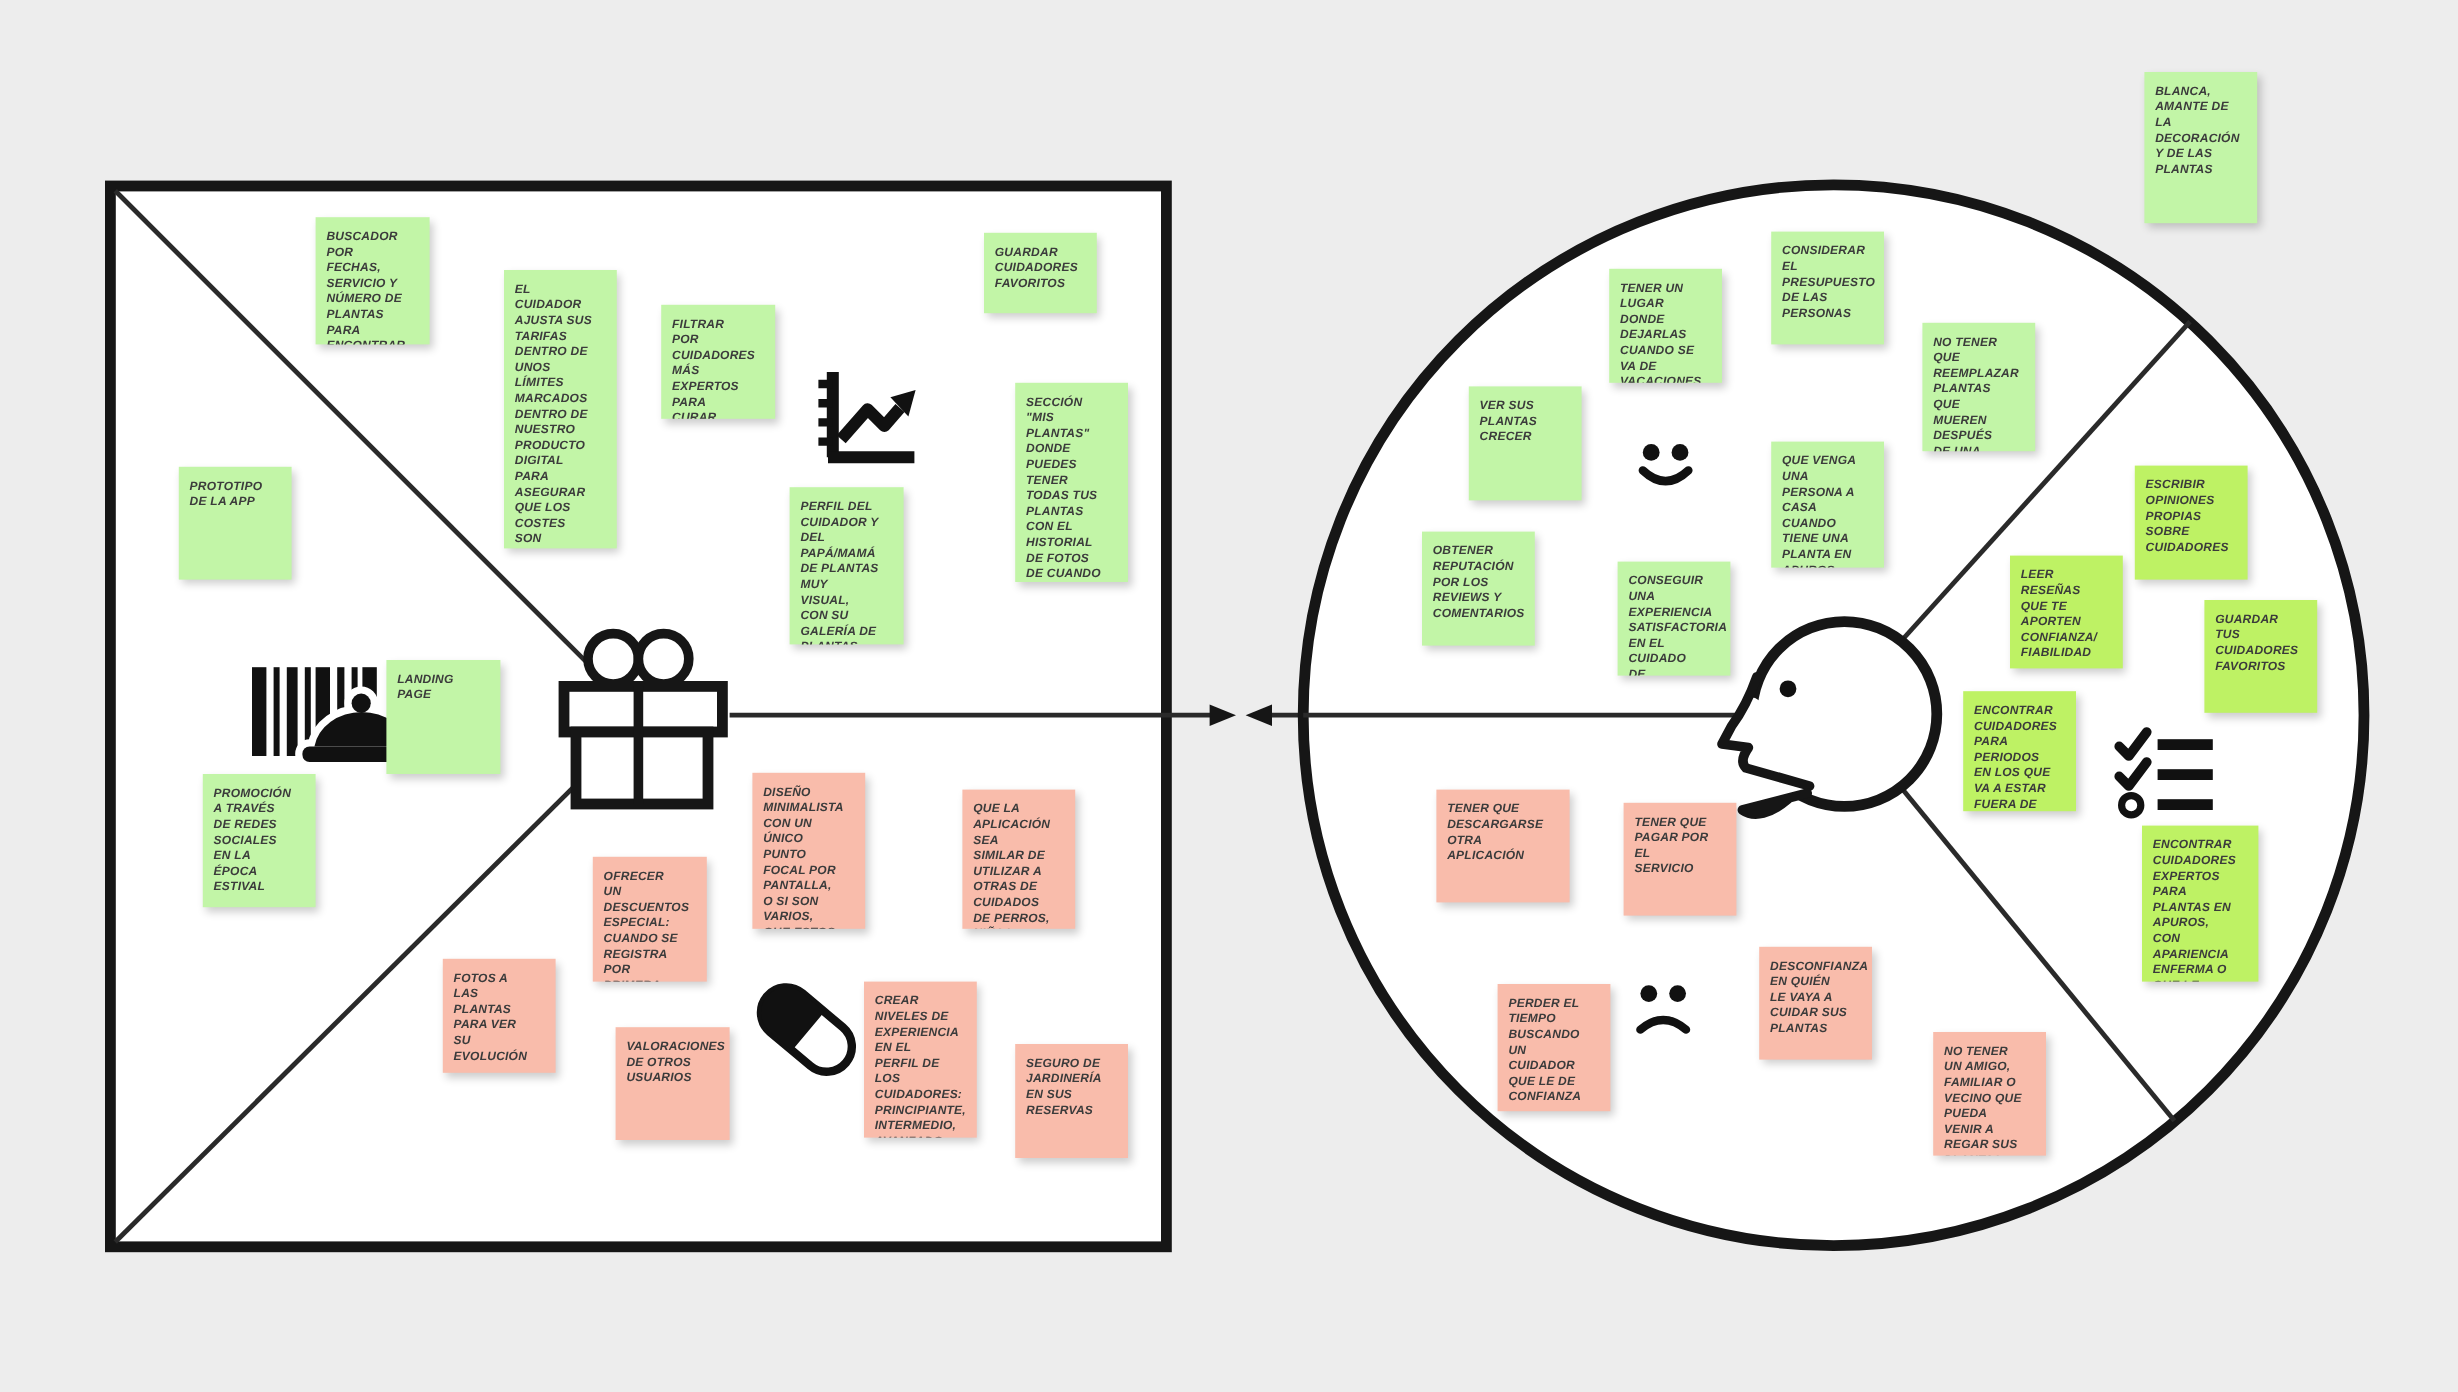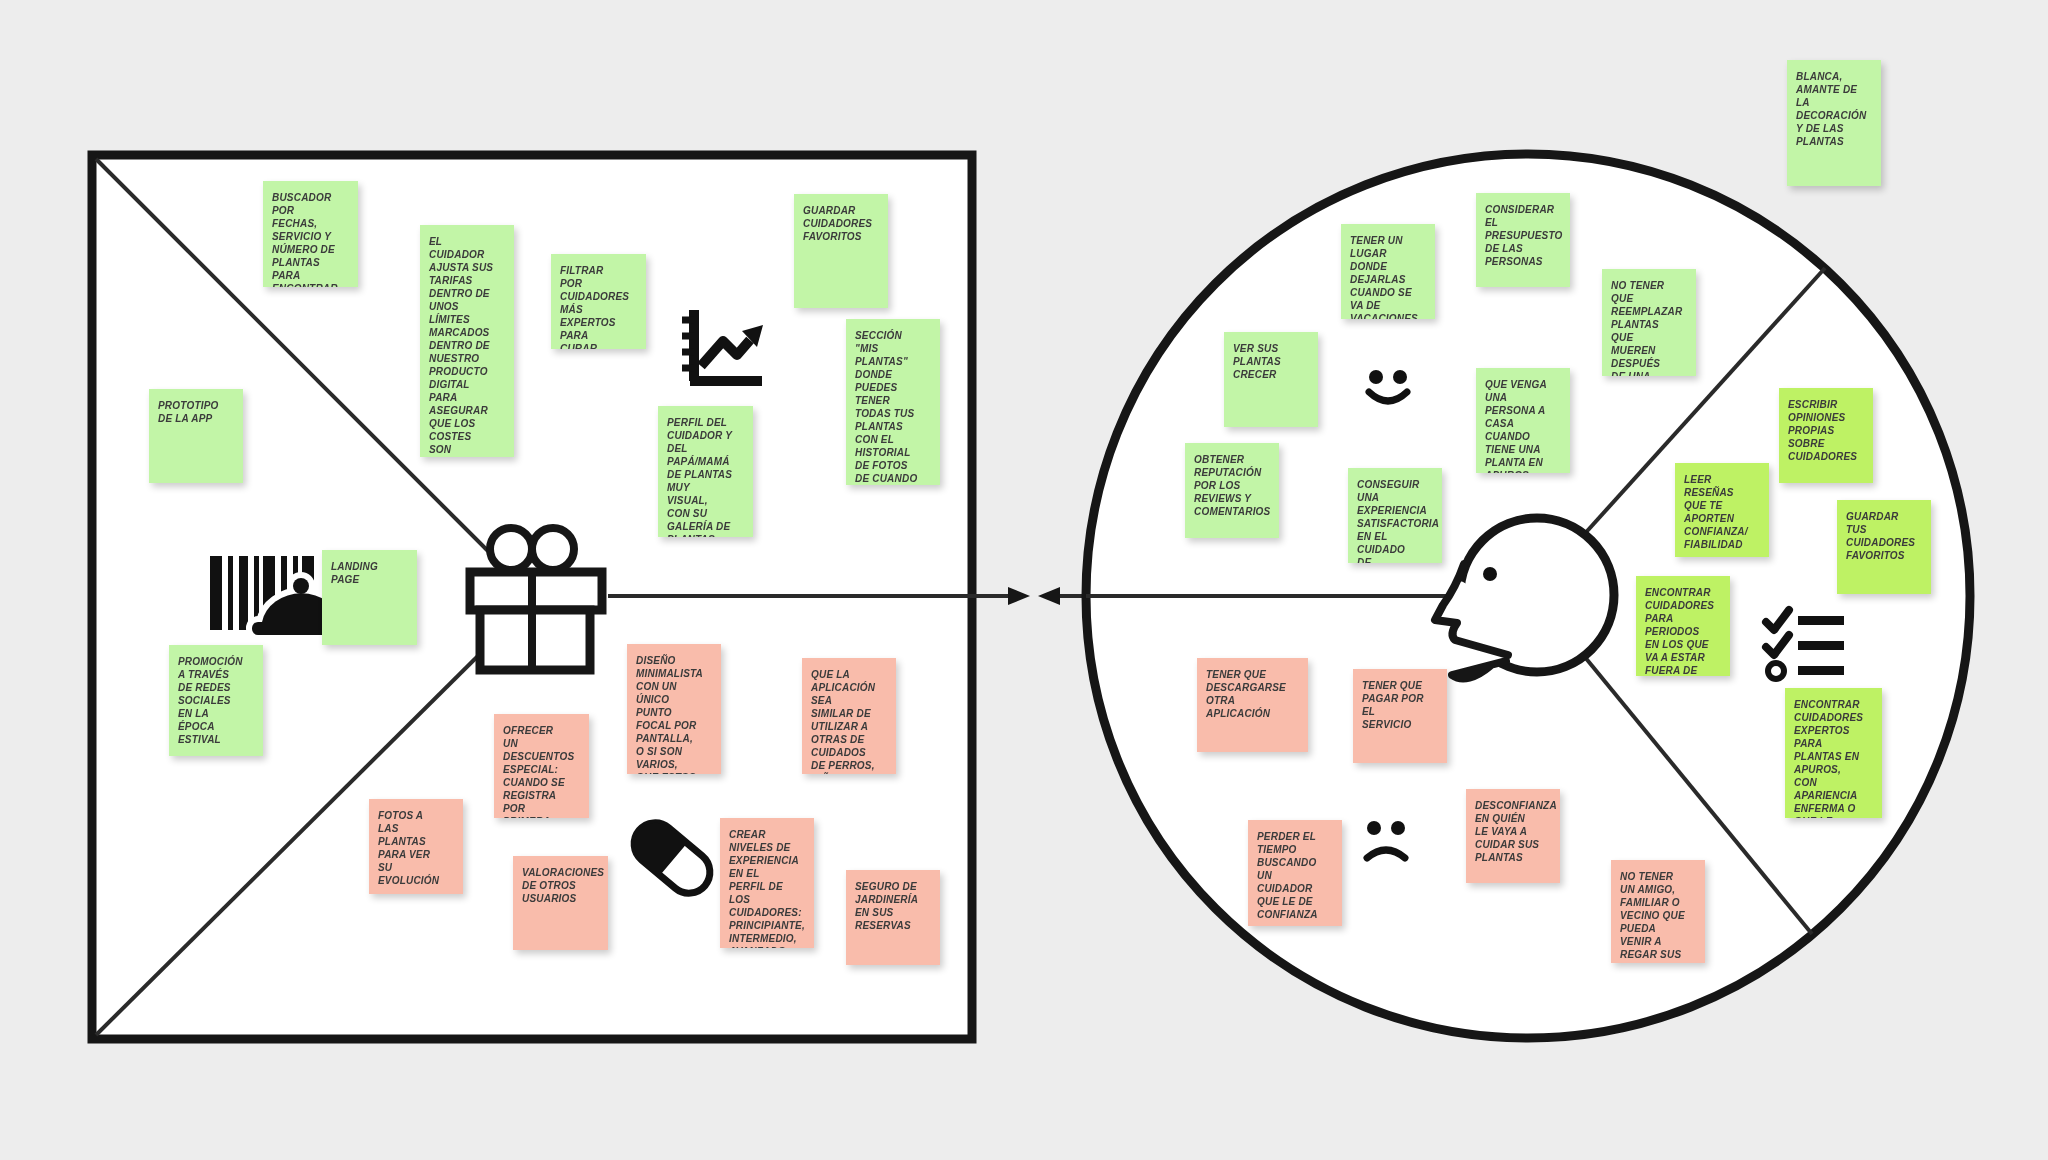--- a/index.html
+++ b/index.html
@@ -112,38 +112,38 @@
       <circle cx="1490" cy="574" r="7" fill="#111111"></circle>
       <path d="M 1464,564 C 1458,581 1451,594 1443,605 L 1435,620 L 1457,623 C 1452,630 1451,636 1455,640 L 1508,655" stroke="#161616" stroke-width="8" fill="none" stroke-linecap="round" stroke-linejoin="round"></path>
       <path d="M 1506,661 L 1452,675 C 1462,682 1476,678 1490,666" stroke="#161616" stroke-width="8" fill="none" stroke-linecap="round" stroke-linejoin="round"></path>
     </g>
   </svg>
 
   <div class="note green" style="left:263px;top:181px;width:95px;height:106px">BUSCADOR POR FECHAS, SERVICIO Y NÚMERO DE PLANTAS PARA ENCONTRAR UN CUIDADOR</div>
   <div class="note green" style="left:420px;top:225px;width:94px;height:232px">EL CUIDADOR AJUSTA SUS TARIFAS DENTRO DE UNOS LÍMITES MARCADOS DENTRO DE NUESTRO PRODUCTO DIGITAL PARA ASEGURAR QUE LOS COSTES SON ADECUADOS DE ACUERDO CON EL Nº DE PLANTAS, DÍAS, SERVICIO REQUERIDO Y NIVEL DE EXPERIENCIA DEL CUIDADOR</div>
   <div class="note green" style="left:149px;top:389px;width:94px;height:94px">PROTOTIPO DE LA APP</div>
   <div class="note green" style="left:551px;top:254px;width:95px;height:95px">FILTRAR POR CUIDADORES MÁS EXPERTOS PARA CURAR PLANTAS EN APUROS</div>
-  <div class="note green" style="left:794px;top:194px;width:94px;height:114px">GUARDAR CUIDADORES FAVORITOS</div>
+  <div class="note green" style="left:820px;top:194px;width:94px;height:67px">GUARDAR CUIDADORES FAVORITOS</div>
   <div class="note green" style="left:846px;top:319px;width:94px;height:166px">SECCIÓN "MIS PLANTAS" DONDE PUEDES TENER TODAS TUS PLANTAS CON EL HISTORIAL DE FOTOS DE CUANDO HAN ESTADO LOS CUIDADORES Y CÓMO HAN EVOLUCIONADO</div>
   <div class="note green" style="left:658px;top:406px;width:95px;height:131px">PERFIL DEL CUIDADOR Y DEL PAPÁ/MAMÁ DE PLANTAS MUY VISUAL, CON SU GALERÍA DE PLANTAS, BIO, RESEÑAS...</div>
   <div class="note green" style="left:322px;top:550px;width:95px;height:95px">LANDING PAGE</div>
   <div class="note green" style="left:169px;top:645px;width:94px;height:111px">PROMOCIÓN A TRAVÉS DE REDES SOCIALES EN LA ÉPOCA ESTIVAL</div>
 
   <div class="note red" style="left:369px;top:799px;width:94px;height:95px">FOTOS A LAS PLANTAS PARA VER SU EVOLUCIÓN</div>
   <div class="note red" style="left:494px;top:714px;width:95px;height:104px">OFRECER UN DESCUENTOS ESPECIAL: CUANDO SE REGISTRA POR PRIMERA VEZ, POR INVITAR A AMIGOS...</div>
   <div class="note red" style="left:513px;top:856px;width:95px;height:94px">VALORACIONES DE OTROS USUARIOS</div>
   <div class="note red" style="left:627px;top:644px;width:94px;height:130px">DISEÑO MINIMALISTA CON UN ÚNICO PUNTO FOCAL POR PANTALLA, O SI SON VARIOS, QUE ESTOS ESTÉN BIEN DEFINIDOS</div>
   <div class="note red" style="left:802px;top:658px;width:94px;height:116px">QUE LA APLICACIÓN SEA SIMILAR DE UTILIZAR A OTRAS DE CUIDADOS DE PERROS, NIÑOS... PARA QUE LE SEA MÁS INTUITIVA</div>
   <div class="note red" style="left:720px;top:818px;width:94px;height:130px">CREAR NIVELES DE EXPERIENCIA EN EL PERFIL DE LOS CUIDADORES: PRINCIPIANTE, INTERMEDIO, AVANZADO Y EXPERTO</div>
   <div class="note red" style="left:846px;top:870px;width:94px;height:95px">SEGURO DE JARDINERÍA EN SUS RESERVAS</div>
 
   <div class="note green" style="left:1341px;top:224px;width:94px;height:95px">TENER UN LUGAR DONDE DEJARLAS CUANDO SE VA DE VACACIONES</div>
   <div class="note green" style="left:1476px;top:193px;width:94px;height:94px">CONSIDERAR EL PRESUPUESTO DE LAS PERSONAS</div>
   <div class="note green" style="left:1602px;top:269px;width:94px;height:107px">NO TENER QUE REEMPLAZAR PLANTAS QUE MUEREN DESPUÉS DE UNA TEMPORADA FUERA DE CASA</div>
-  <div class="note green" style="left:1224px;top:332px;width:94px;height:95px">VER SUS PLANTAS CRECER</div>
+  <div class="note green" style="left:1224px;top:322px;width:94px;height:95px">VER SUS PLANTAS CRECER</div>
   <div class="note green" style="left:1476px;top:368px;width:94px;height:105px">QUE VENGA UNA PERSONA A CASA CUANDO TIENE UNA PLANTA EN APUROS, EVITANDO QUE SE ENFERME O MUERA</div>
   <div class="note green" style="left:1185px;top:443px;width:94px;height:95px">OBTENER REPUTACIÓN POR LOS REVIEWS Y COMENTARIOS</div>
   <div class="note green" style="left:1348px;top:468px;width:94px;height:95px">CONSEGUIR UNA EXPERIENCIA SATISFACTORIA EN EL CUIDADO DE PLANTAS</div>
 
   <div class="note yellow" style="left:1779px;top:388px;width:94px;height:95px">ESCRIBIR OPINIONES PROPIAS SOBRE CUIDADORES</div>
   <div class="note yellow" style="left:1675px;top:463px;width:94px;height:94px">LEER RESEÑAS QUE TE APORTEN CONFIANZA/ FIABILIDAD</div>
   <div class="note yellow" style="left:1837px;top:500px;width:94px;height:94px">GUARDAR TUS CUIDADORES FAVORITOS</div>
   <div class="note yellow" style="left:1636px;top:576px;width:94px;height:100px">ENCONTRAR CUIDADORES PARA PERIODOS EN LOS QUE VA A ESTAR FUERA DE CASA</div>
   <div class="note yellow" style="left:1785px;top:688px;width:97px;height:130px">ENCONTRAR CUIDADORES EXPERTOS PARA PLANTAS EN APUROS, CON APARIENCIA ENFERMA O QUE LE PREOCUPA</div>
 

